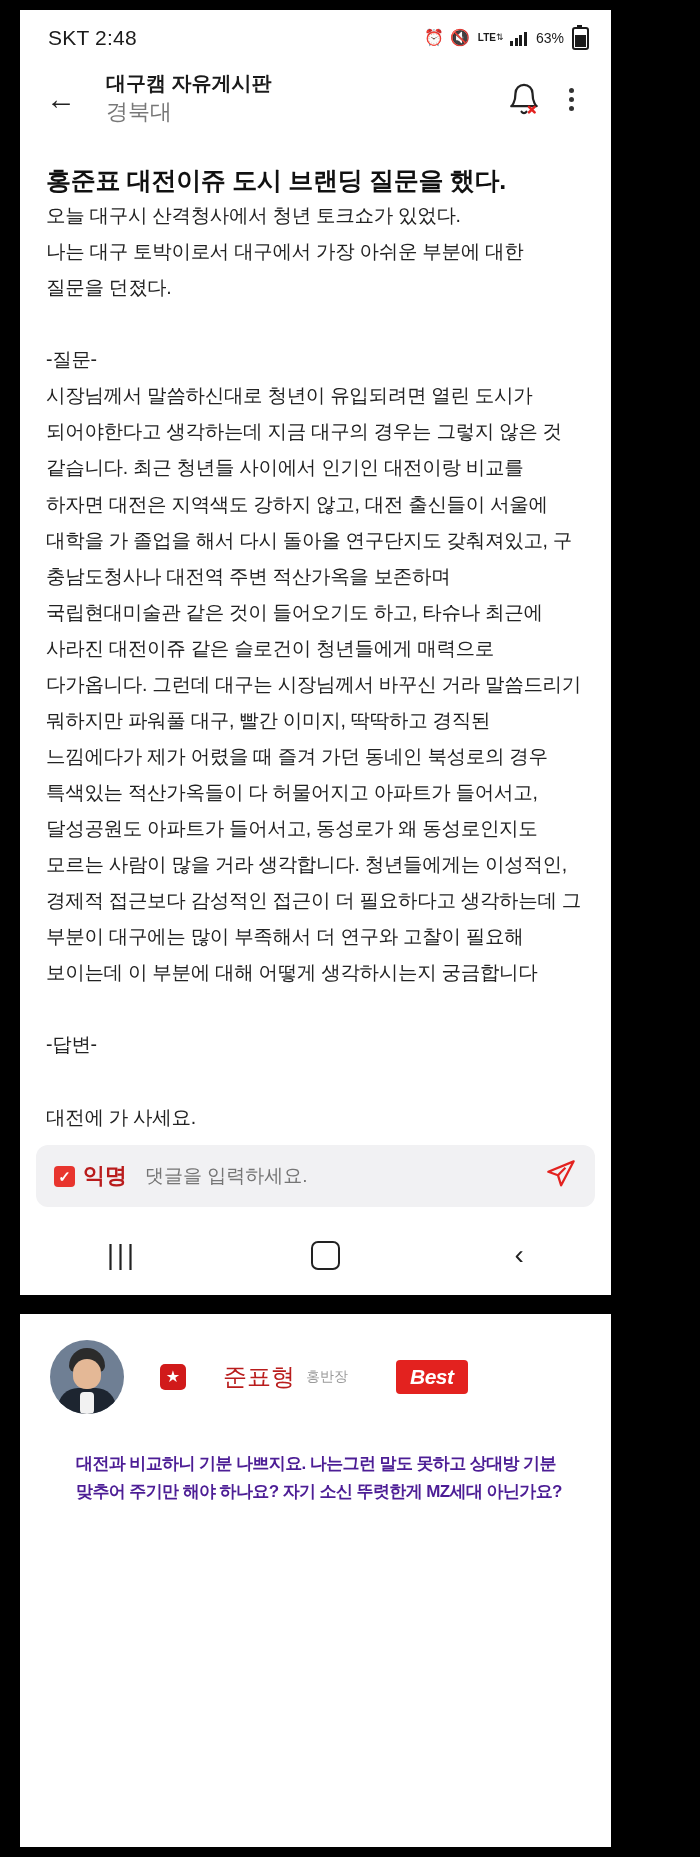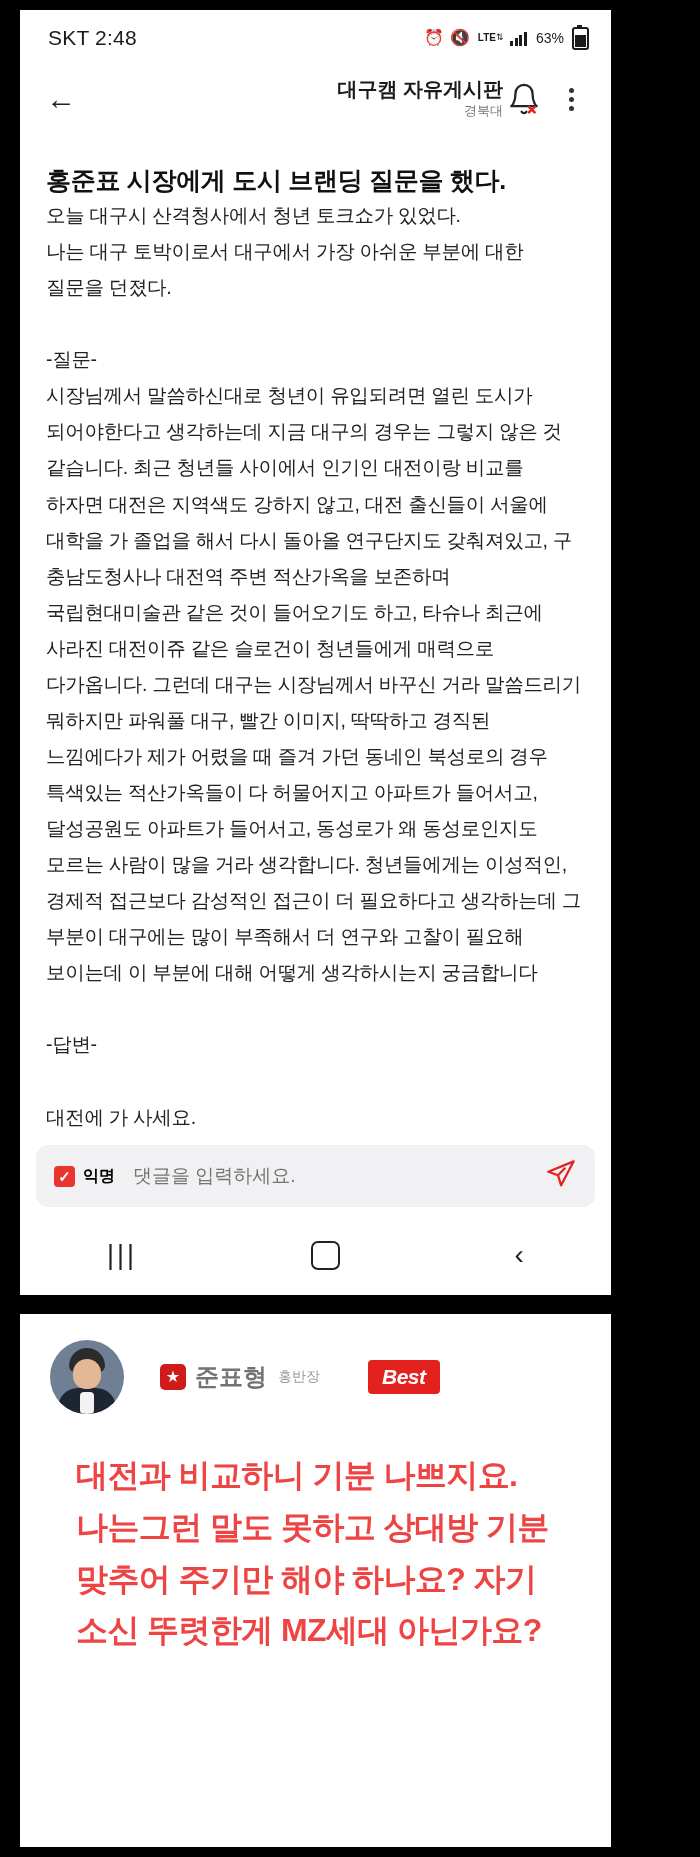--- a/index.html
+++ b/index.html
@@ -107,33 +107,32 @@
     align-items: center;
     padding: 0 20px 0 26px;
     box-sizing: border-box;
   }
   .back-arrow {
     font-size: 30px;
     color: #222;
     width: 46px;
     line-height: 1;
   }
-  .titles { flex: 1; margin-left: 14px; text-align: right; }
+  .titles { flex: 1; margin-left: 14px; }
   .board-title {
     font-size: 20px;
     font-weight: bold;
     color: #1a1a1a;
     line-height: 1.25;
   }
   .board-sub {
-    font-size: 13px;
+    font-size: 22px;
     color: #777;
     line-height: 1.3;
     margin-top: 2px;
-    font-family: Liberation Mono, monospace;
   }
   .bell-wrap {
     position: relative;
     width: 42px;
     height: 42px;
     display: flex;
     align-items: center;
     justify-content: center;
   }
   .bell-wrap svg { display: block; }
@@ -195,23 +194,23 @@
     height: 21px;
     background: #e8352e;
     border-radius: 4px;
     color: #fff;
     font-size: 15px;
     line-height: 21px;
     text-align: center;
     font-weight: bold;
   }
   .anon-label {
-    font-size: 16px;
-    font-weight: bold;
-    color: #000000;
+    font-size: 22px;
+    font-weight: bold;
+    color: #b91c1c;
   }
   .comment-input {
     flex: 1;
     border: none;
     background: transparent;
     outline: none;
     font-size: 19px;
     color: #8c8c8c;
     margin-left: 16px;
     font-family: "Liberation Sans", sans-serif;
@@ -304,45 +303,46 @@
     width: 26px; height: 26px;
     background: #d11a1a;
     border-radius: 5px;
     color: #fff;
     font-size: 16px;
     line-height: 26px;
     text-align: center;
   }
   .reply-name {
     font-size: 24px;
-    font-weight: bold;
-    color: #737373;
+    font-weight: normal;
+    color: #b91c1c;
+    margin-left: 28px;
   }
   .reply-sub {
     font-size: 14px;
     color: #9a9a9a;
     margin-left: 2px;
   }
   .best-badge {
     background: #e3221f;
     color: #fff;
     font-size: 21px;
     font-weight: bold;
     font-style: italic;
     padding: 5px 14px;
     border-radius: 4px;
     margin-left: 34px;
     letter-spacing: -0.5px;
   }
   .reply-text {
     margin: 36px 28px 0 56px;
-    font-size: 32px;
+    font-size: 17px;
     font-weight: bold;
     line-height: 1.62;
-    color: #ef4444;
+    color: #4c1d95;
     letter-spacing: -0.6px;
     word-break: keep-all;
   }
 </style>
 </head>
 <body>
 
 <div class="phone">
 
   <div class="screen">
@@ -381,21 +381,21 @@
         </svg>
       </div>
       <div class="kebab">
           <b></b>
           <b></b>
           <b></b>
         </div>
     </div>
 
     <div class="post">
-      <h1>홍준표 시장에게 도시 브랜딩 질문을 했다.</h1>
+      <h1>홍준표 대전이쥬 도시 브랜딩 질문을 했다.</h1>
       <div class="post-body">오늘 대구시 산격청사에서 청년 토크쇼가 있었다.
 나는 대구 토박이로서 대구에서 가장 아쉬운 부분에 대한 질문을 던졌다.
 
 -질문-
 시장님께서 말씀하신대로 청년이 유입되려면 열린 도시가 되어야한다고 생각하는데 지금 대구의 경우는 그렇지 않은 것 같습니다. 최근 청년들 사이에서 인기인 대전이랑 비교를 하자면 대전은 지역색도 강하지 않고, 대전 출신들이 서울에 대학을 가 졸업을 해서 다시 돌아올 연구단지도 갖춰져있고, 구 충남도청사나 대전역 주변 적산가옥을 보존하며 국립현대미술관 같은 것이 들어오기도 하고, 타슈나 최근에 사라진 대전이쥬 같은 슬로건이 청년들에게 매력으로 다가옵니다. 그런데 대구는 시장님께서 바꾸신 거라 말씀드리기 뭐하지만 파워풀 대구, 빨간 이미지, 딱딱하고 경직된 느낌에다가 제가 어렸을 때 즐겨 가던 동네인 북성로의 경우 특색있는 적산가옥들이 다 허물어지고 아파트가 들어서고, 달성공원도 아파트가 들어서고, 동성로가 왜 동성로인지도 모르는 사람이 많을 거라 생각합니다. 청년들에게는 이성적인, 경제적 접근보다 감성적인 접근이 더 필요하다고 생각하는데 그 부분이 대구에는 많이 부족해서 더 연구와 고찰이 필요해 보이는데 이 부분에 대해 어떻게 생각하시는지 궁금합니다
 
 -답변-
 
 대전에 가 사세요.
 내가 보니 저 친구는 졸업하고 대전에 가 살 것 같은데 오늘은 내 출장이 있어가 여기까지 하겠습니다.

